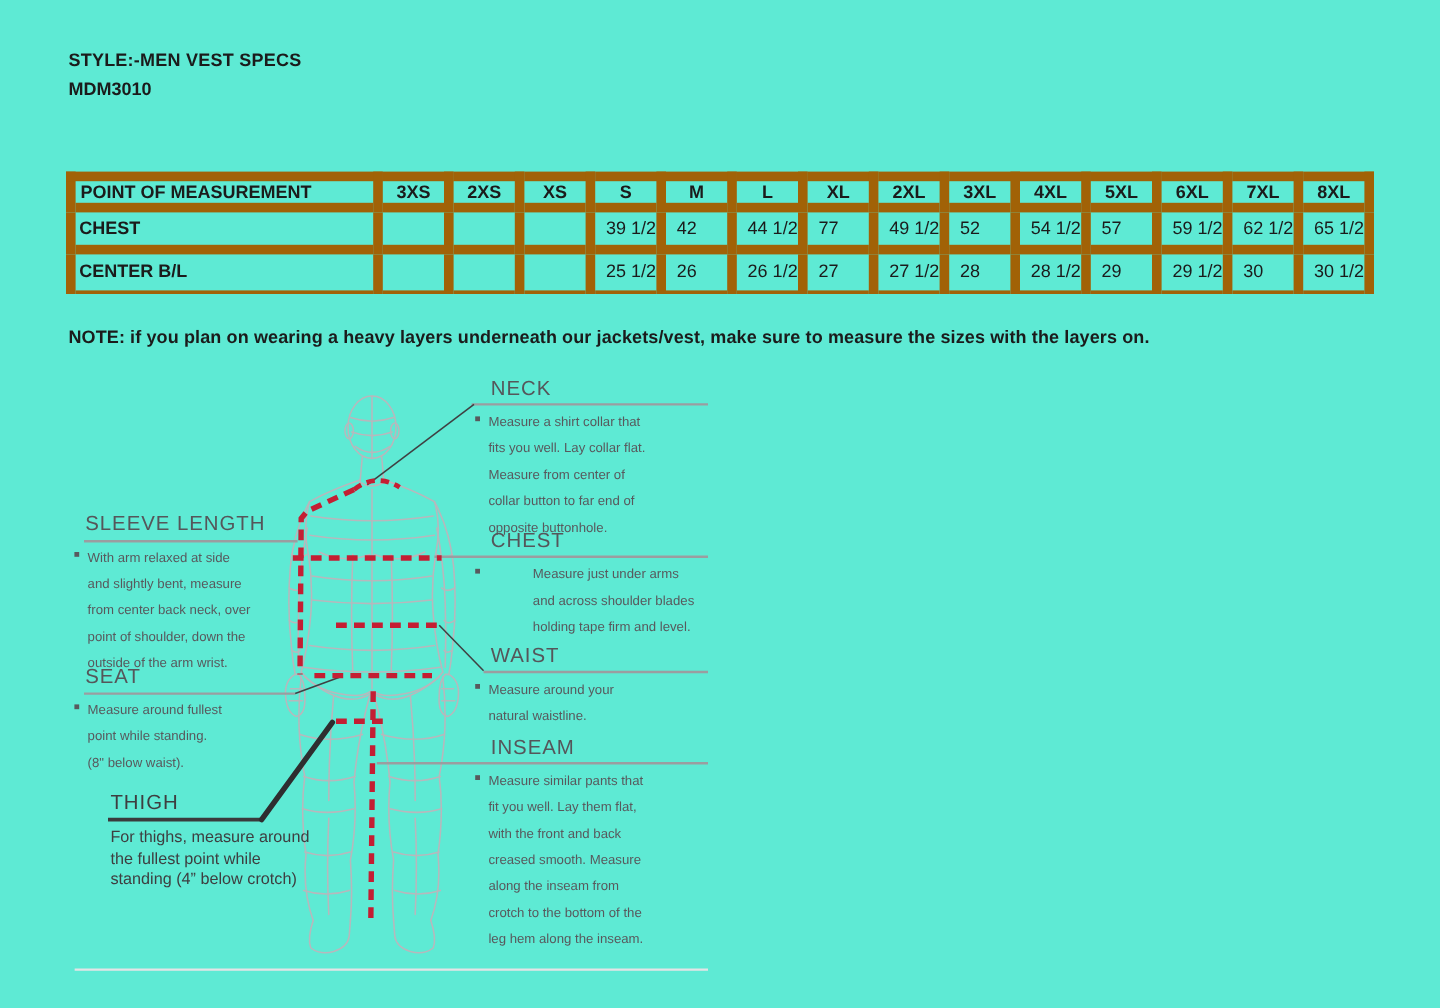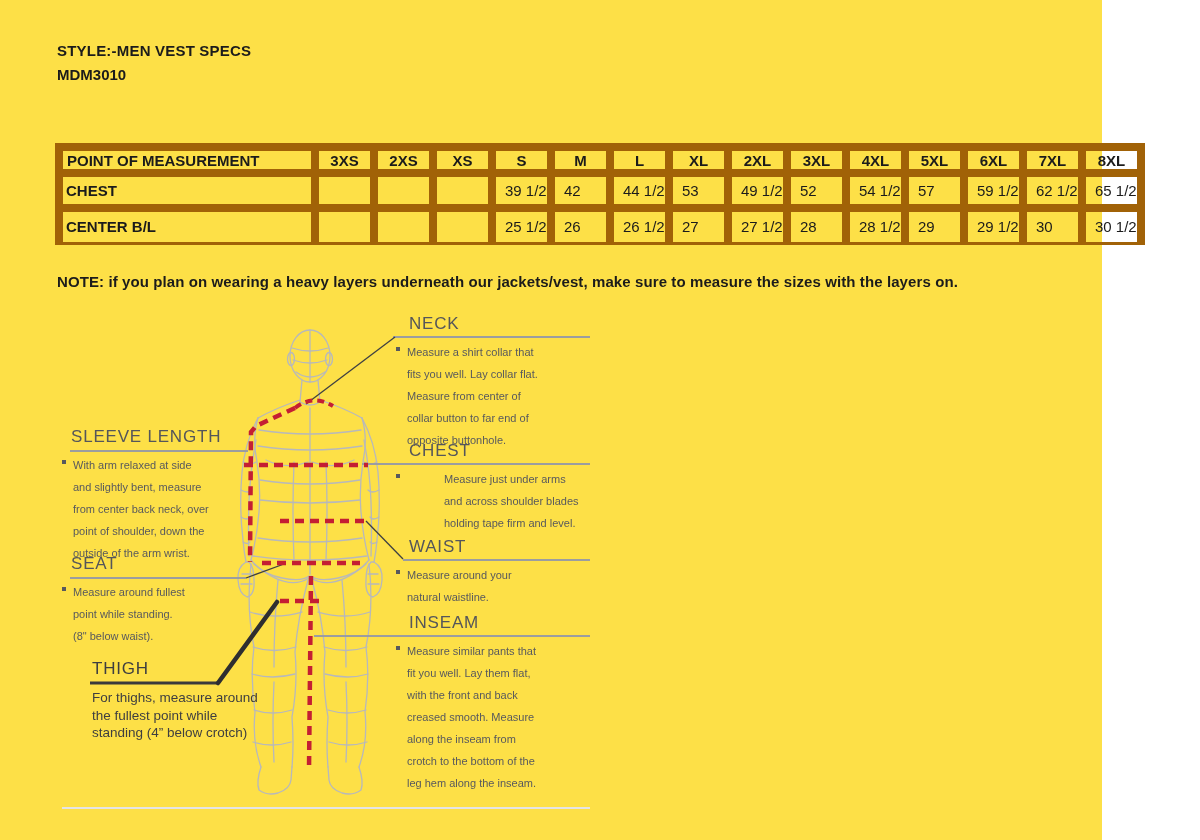--- a/index.html
+++ b/index.html
@@ -3,21 +3,21 @@
 <meta charset="utf-8">
 <style>
   :root{
     --dash-red:#c41e33; --wireframe-gray:#b7b8bc; --heading-gray:#55565a;
     --body-gray:#58595d; --line-gray:#9b9da0; --connector-dark:#3f4042;
     --text-black:#1b1b1b; --thigh-text:#3e3e40;
   }
   *{margin:0;padding:0;box-sizing:border-box;}
   html,body{width:1200px;height:840px;background:#fff;overflow:hidden;}
   body{font-family:"Liberation Sans",sans-serif;color:var(--text-black);}
-  .page{position:relative;width:1102px;height:840px;background:#fde047;}
+  .page{position:relative;width:1200px;height:840px;background:#5eead4;}
 
   .title{position:absolute;left:57px;top:42px;font-size:15px;font-weight:bold;letter-spacing:.2px;}
   .style-code{position:absolute;left:57px;top:66px;font-size:15px;font-weight:bold;}
 
   table.size-table{position:absolute;left:55px;top:143px;width:1086px;border-collapse:collapse;table-layout:fixed;}
   .size-table th,.size-table td{border:8px solid #a16207;font-size:15px;overflow:hidden;white-space:nowrap;}
   .size-table thead th{height:26px;font-weight:bold;text-align:center;border-bottom-width:3px;}
   .size-table thead th.pom{text-align:left;padding-left:4px;}
   .size-table tbody td{height:35px;border-bottom-width:3px;padding-left:9px;text-align:left;font-weight:normal;}
   .size-table tbody td.rowlabel{font-weight:bold;padding-left:3px;}
@@ -98,21 +98,21 @@
     </thead>
     <tbody>
       <tr>
         <td class="rowlabel">CHEST</td>
         <td></td>
         <td></td>
         <td></td>
         <td>39 1/2</td>
         <td>42</td>
         <td>44 1/2</td>
-        <td>53</td>
+        <td>77</td>
         <td>49 1/2</td>
         <td>52</td>
         <td>54 1/2</td>
         <td>57</td>
         <td>59 1/2</td>
         <td>62 1/2</td>
         <td>65 1/2</td>
       </tr>
       <tr>
         <td class="rowlabel">CENTER B/L</td>

